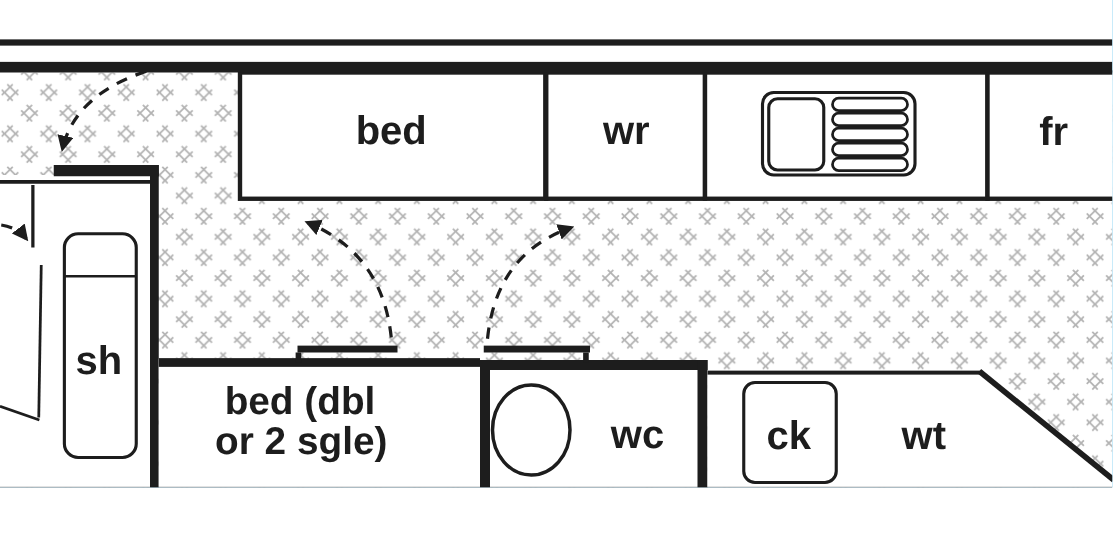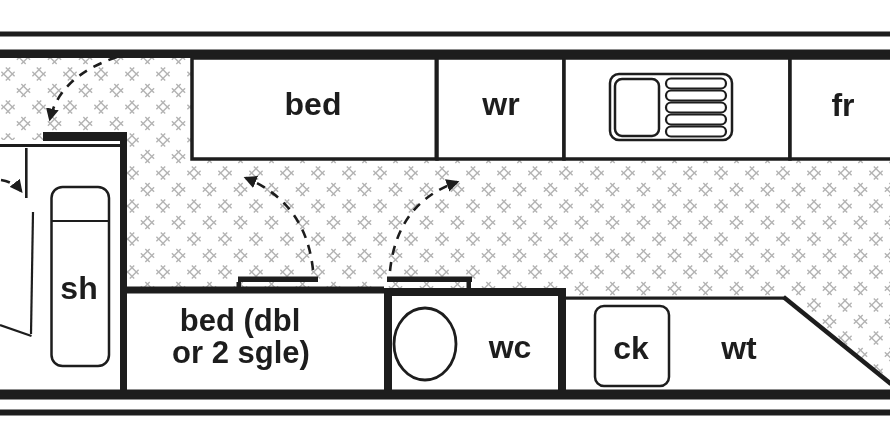--- a/index.html
+++ b/index.html
@@ -1,16 +1,16 @@
 <!DOCTYPE html>
 <html><head>
 <meta charset="utf-8">
 <style>
   html,body{margin:0;padding:0;background:#ffffff;}
-  .stage{width:890px;height:446px;position:relative;background:#0ea5e9;overflow:hidden;
+  .stage{width:890px;height:390px;position:relative;background:#0ea5e9;overflow:hidden;
          font-family:"Liberation Sans",sans-serif;}
   svg{display:block;}
   .lbl{font-family:"Liberation Sans",sans-serif;font-weight:700;font-size:32px;fill:#1d1d1d;}
   .lbl-sm{font-family:"Liberation Sans",sans-serif;font-weight:700;font-size:31px;fill:#1d1d1d;}
   .ln{stroke:#1d1d1d;fill:none;}
   .wall{fill:#1d1d1d;stroke:none;}
   .roomfill{fill:#ffffff;stroke:none;}
   .box{fill:#ffffff;stroke:#1d1d1d;stroke-width:3.5;}
   .fix{fill:#ffffff;stroke:#1d1d1d;}
   .swing{stroke:#1d1d1d;stroke-width:2.6;fill:none;stroke-dasharray:9 7.5;}

